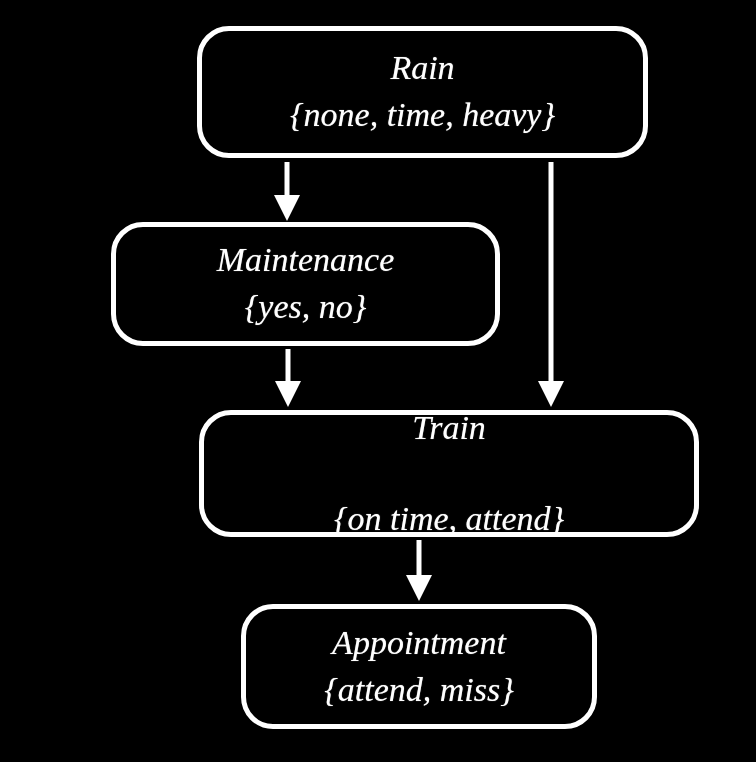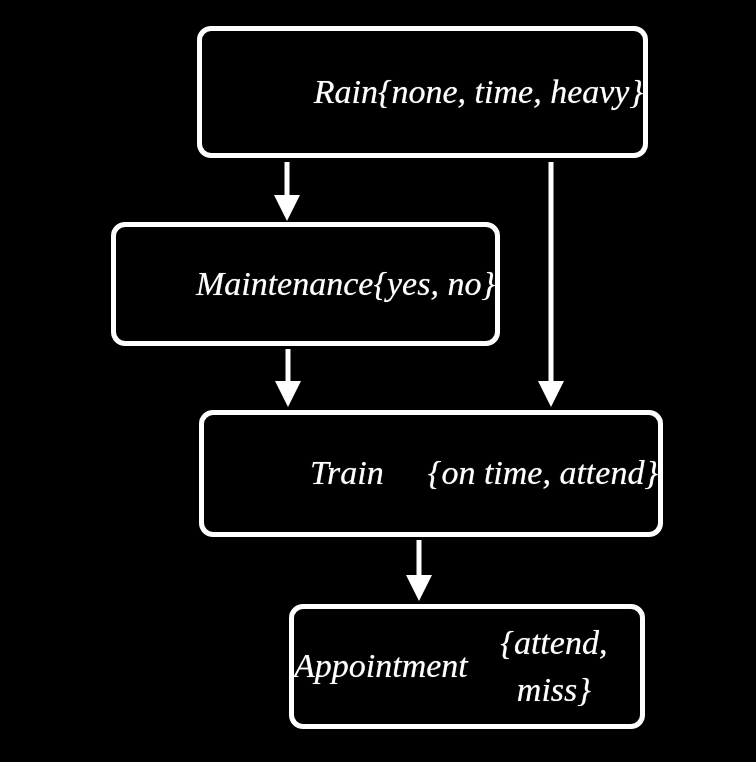--- a/index.html
+++ b/index.html
@@ -20,37 +20,37 @@
     left: 0;
     top: 0;
     width: 756px;
     height: 762px;
     pointer-events: none;
   }
   .node {
     position: absolute;
     box-sizing: border-box;
     border: 5px solid #ffffff;
-    border-radius: 14px;
+    border-radius: 32px;
     background: #000000;
     color: #ffffff;
     display: flex;
-    flex-direction: row;
+    flex-direction: column;
     align-items: center;
-    justify-content: flex-end;
+    justify-content: center;
     text-align: center;
     font-style: italic;
     font-size: 34px;
     line-height: 1.38;
     text-shadow: 0 0 1px rgba(255,255,255,0.6);
   }
   .node-rain        { left: 197px; top:  26px; width: 451px; height: 132px; }
   .node-maintenance { left:  92px; top: 222px; width: 389px; height: 124px; margin-left: 19px; }
-  .node-train       { left: 199px; top: 410px; width: 464px; height: 127px; gap: 44px; }
-  .node-appointment { left: 241px; top: 604px; width: 356px; height: 125px; margin-left: 48px; }
+  .node-train       { left: 199px; top: 410px; width: 500px; height: 127px; gap: 44px; }
+  .node-appointment { left: 241px; top: 604px; width: 356px; height: 125px; }
   .edge-line {
     stroke: #ffffff;
     stroke-width: 5;
     fill: none;
   }
   .edge-head {
     fill: #ffffff;
     stroke: none;
   }
 </style>

